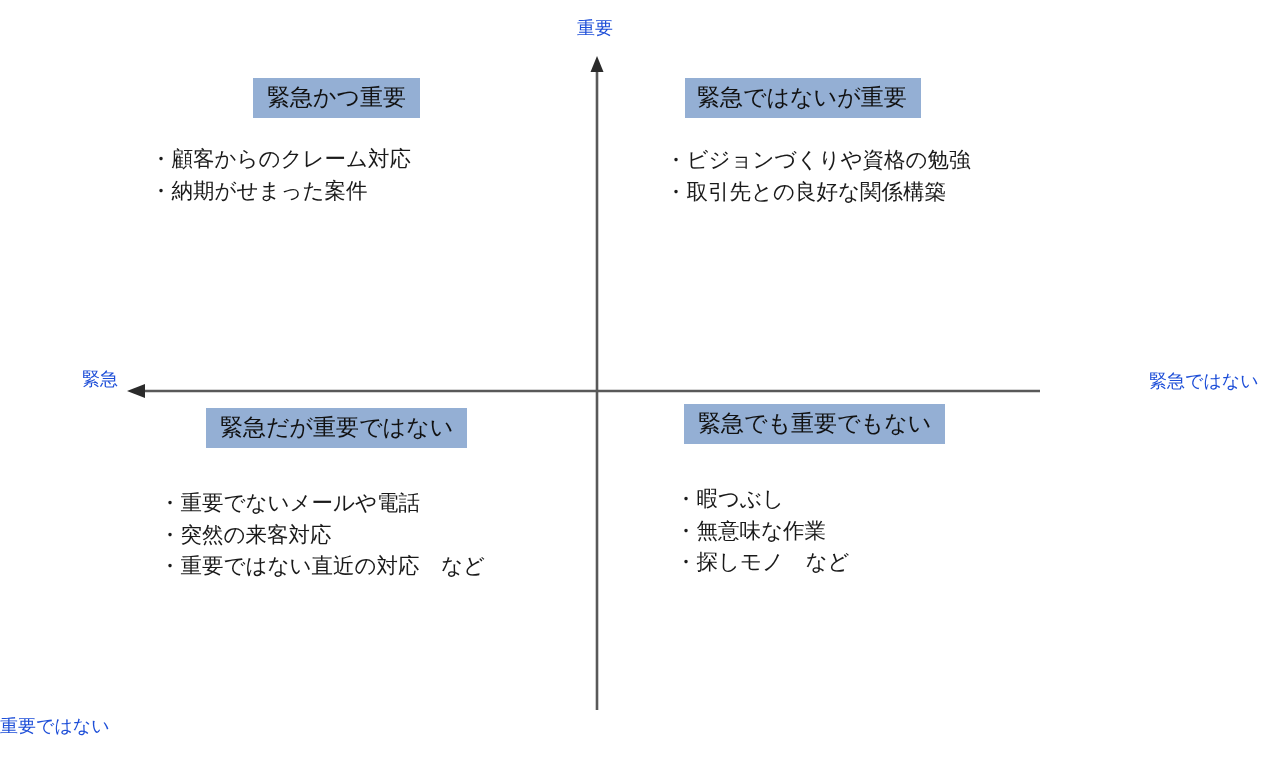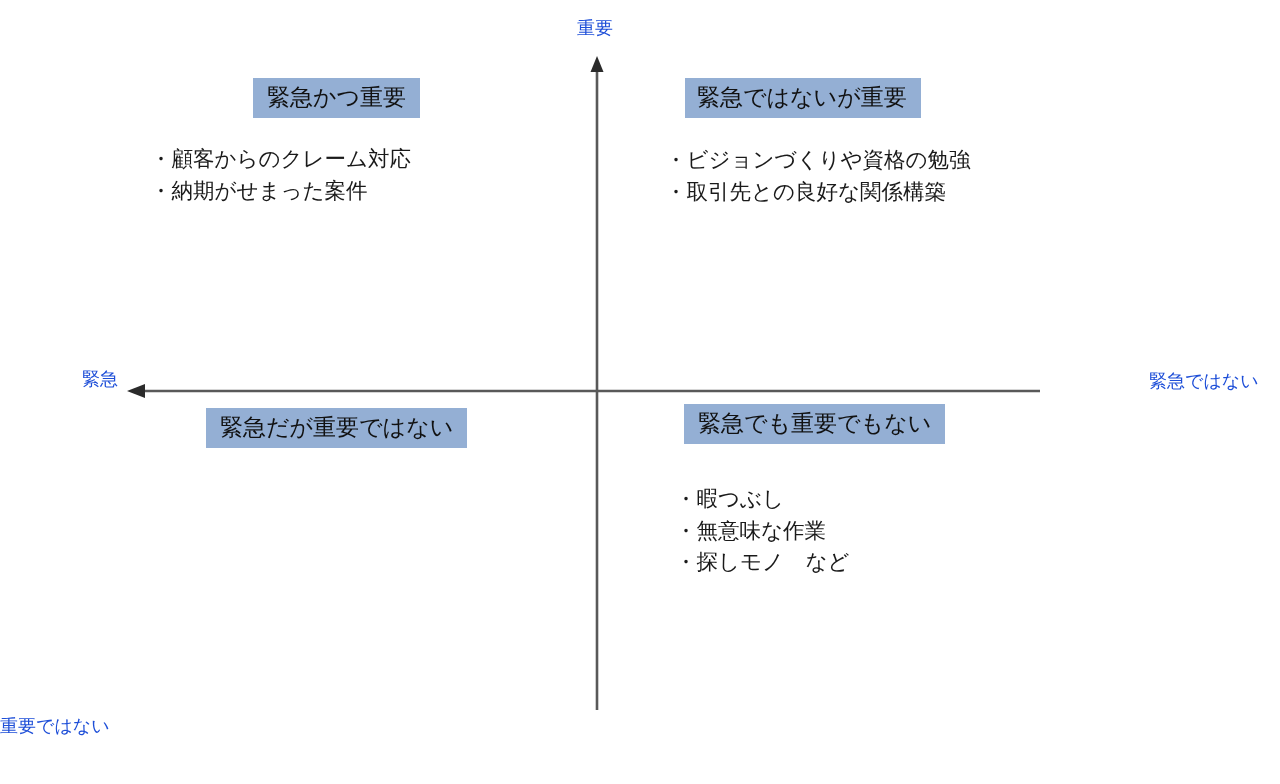--- a/index.html
+++ b/index.html
@@ -138,20 +138,25 @@
   <div class="quadrant q2">
     <div class="quadrant-heading">緊急ではないが重要</div>
     <ul class="quadrant-items">
       <li>・ビジョンづくりや資格の勉強</li>
       <li>・取引先との良好な関係構築</li>
     </ul>
   </div>
 
   <div class="quadrant q3">
     <div class="quadrant-heading">緊急だが重要ではない</div>
+    <ul class="quadrant-items">
+      <li>・重要でないメールや電話</li>
+      <li>・突然の来客対応</li>
+      <li>・重要ではない直近の対応　など</li>
+    </ul>
   </div>
 
   <div class="quadrant q4">
     <div class="quadrant-heading">緊急でも重要でもない</div>
     <ul class="quadrant-items">
       <li>・暇つぶし</li>
       <li>・無意味な作業</li>
       <li>・探しモノ　など</li>
     </ul>
   </div>

